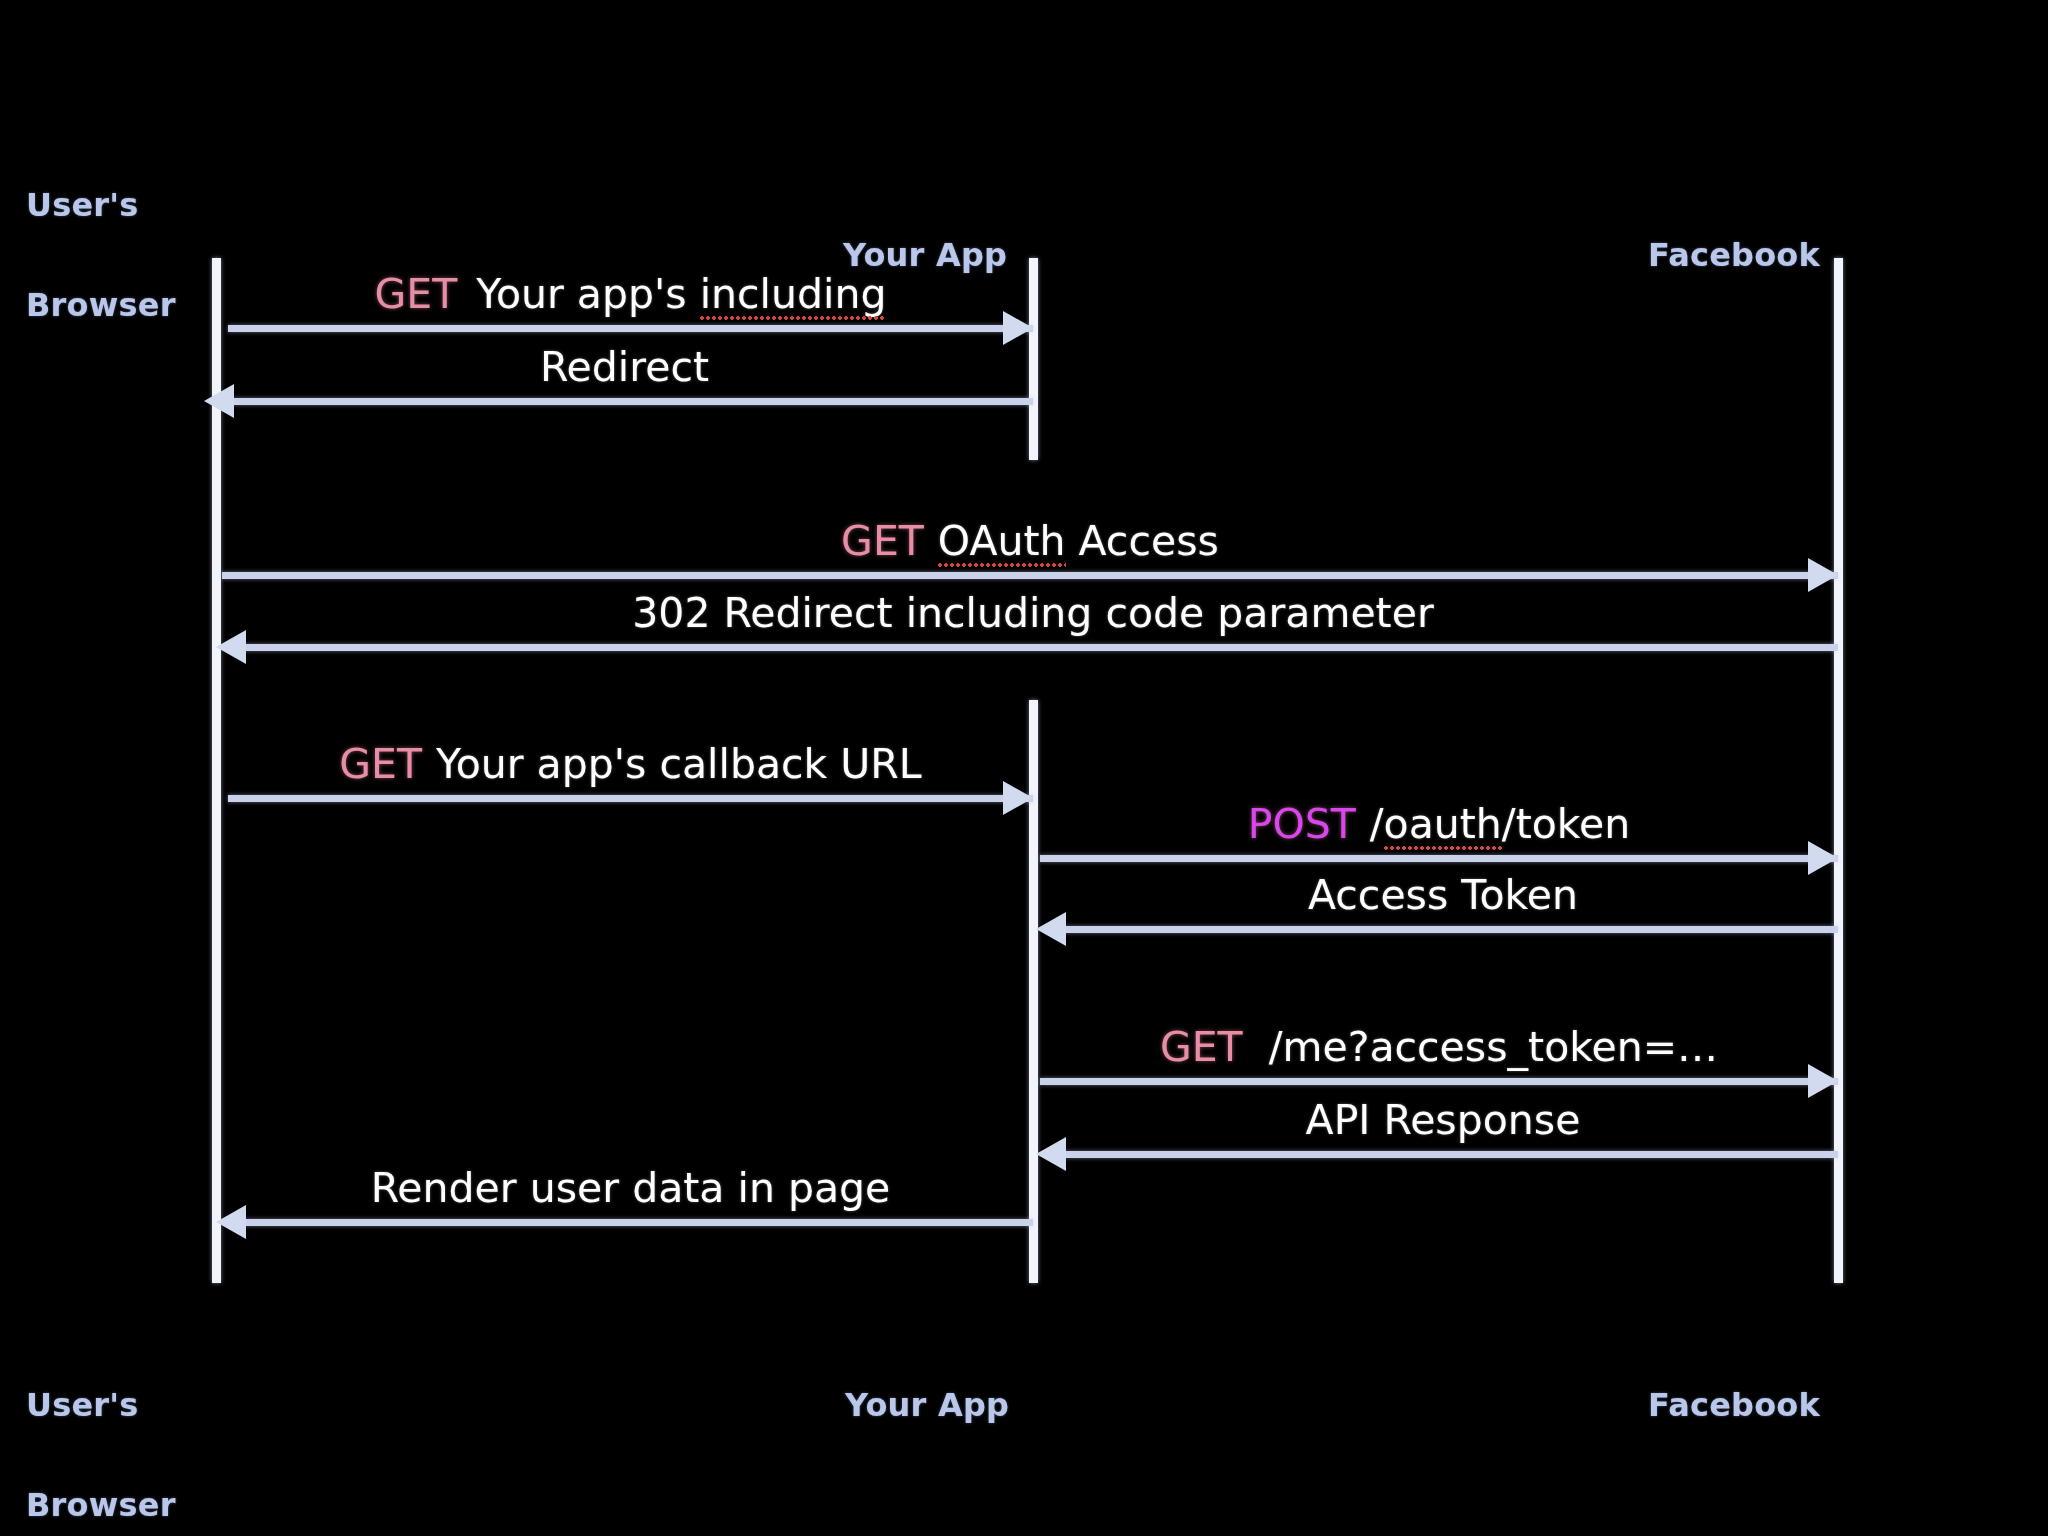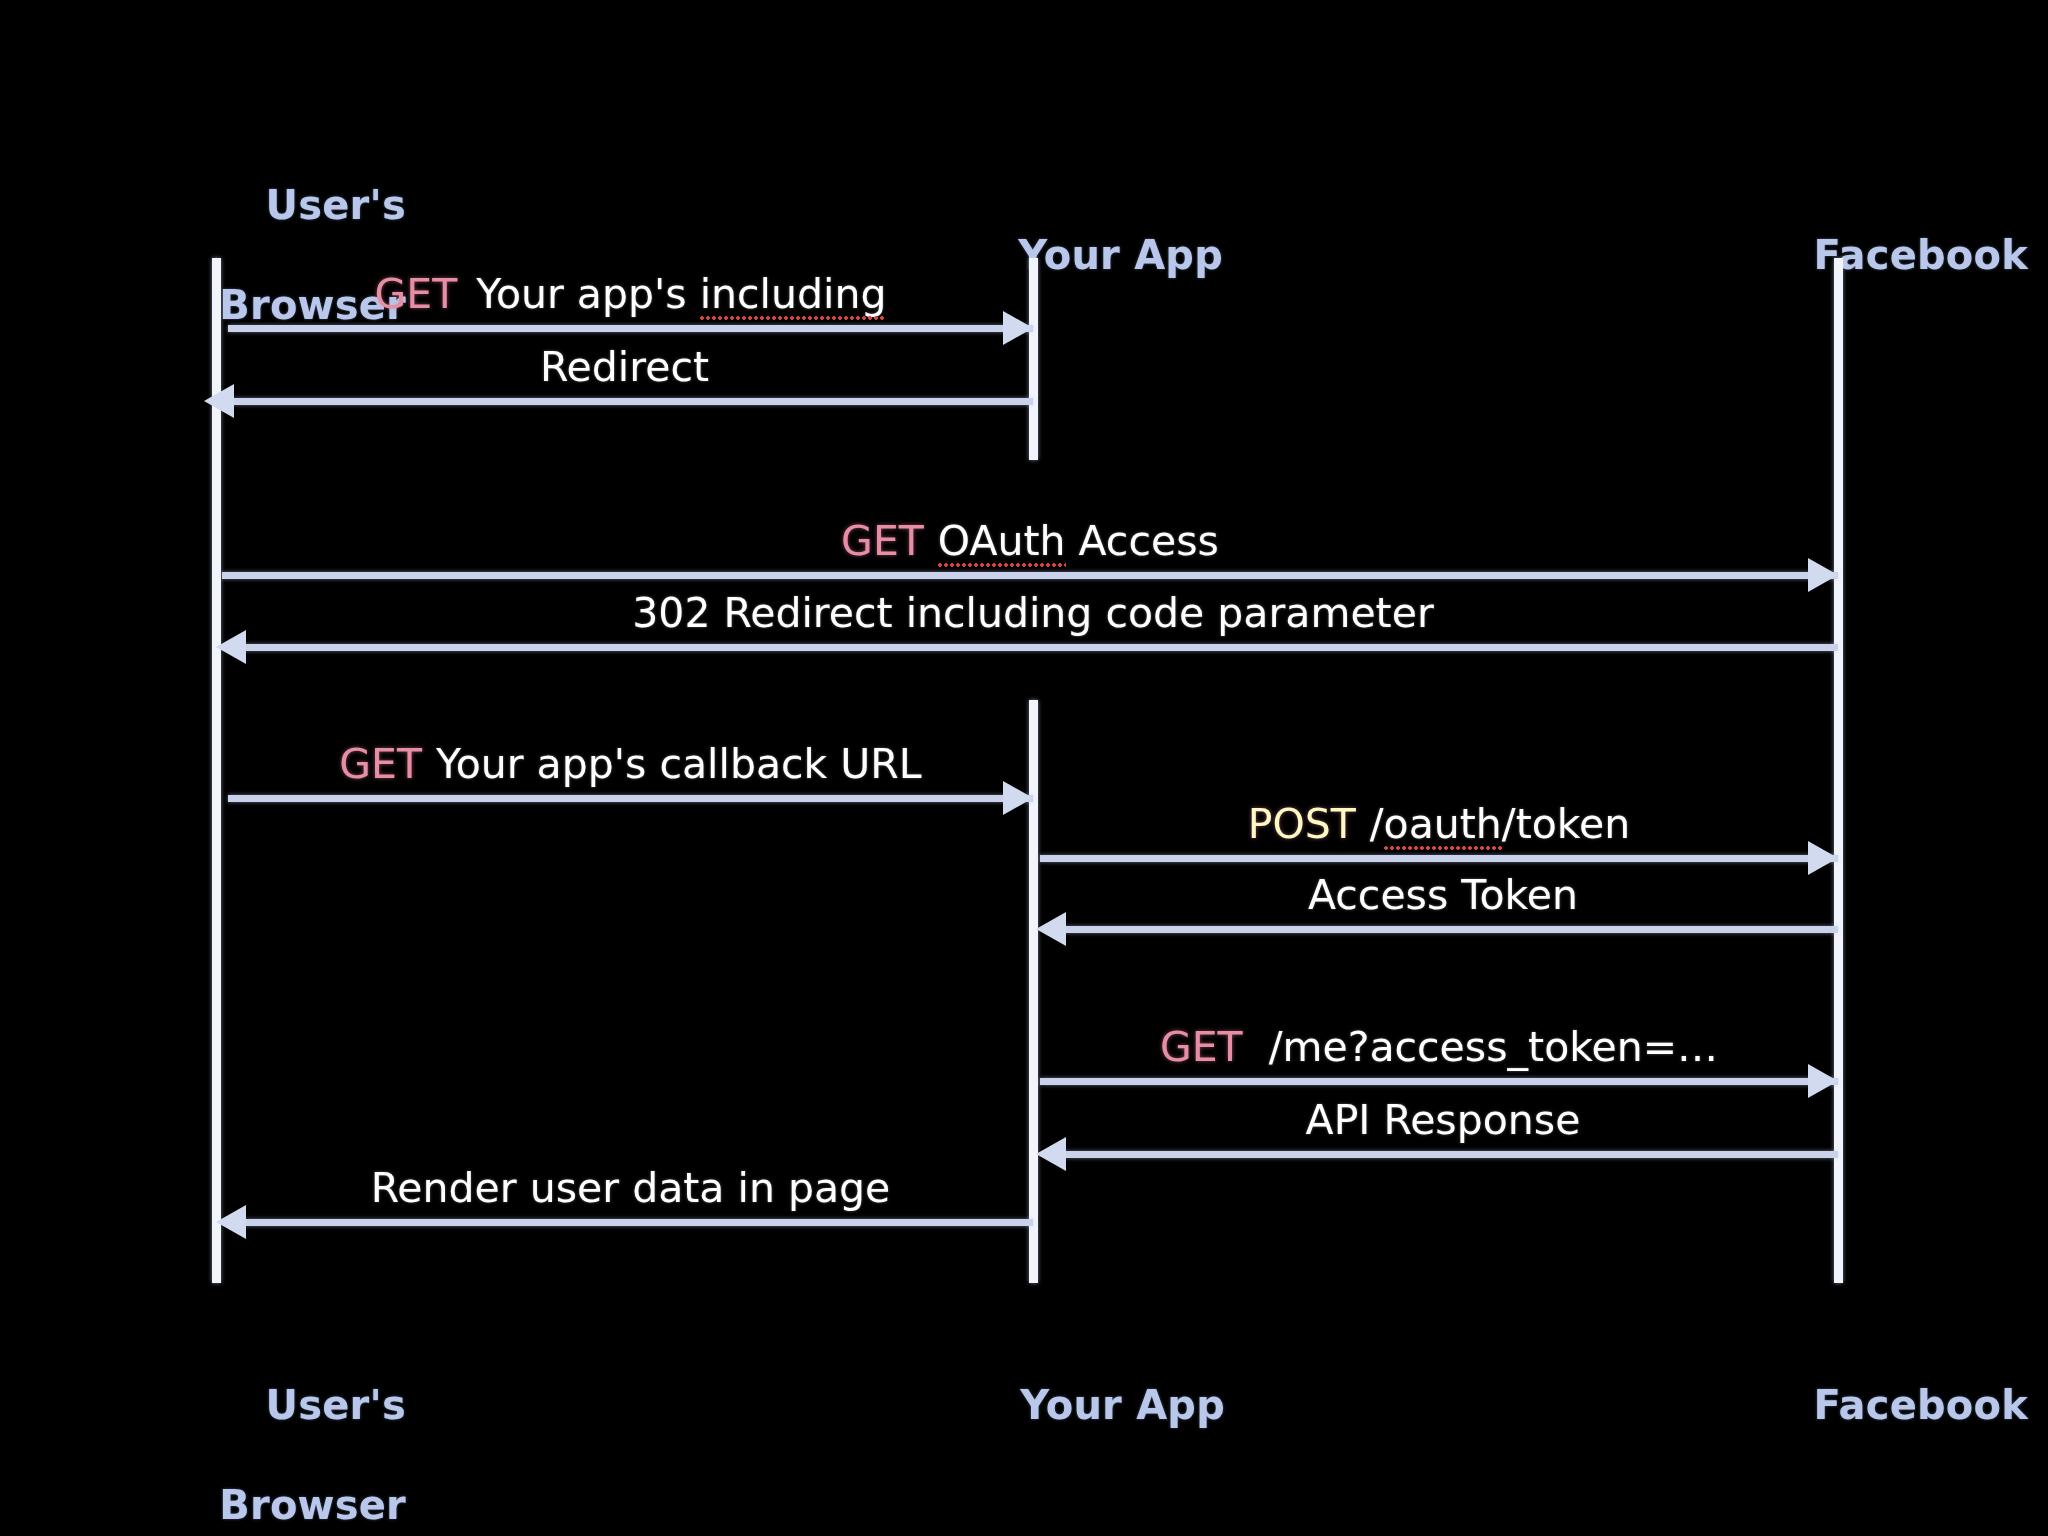--- a/index.html
+++ b/index.html
@@ -19,25 +19,25 @@
     position: absolute;
     left: 0; top: 0;
     width: 2048px;
     height: 1536px;
     background: #000;
   }
 
   
   .participant {
     position: absolute;
-    text-align: right;
+    text-align: left;
     color: #b9c7ea;
     font-family: "DejaVu Sans", sans-serif;
     font-weight: 700;
-    font-size: 40px;
+    font-size: 32px;
     line-height: 50px;
     letter-spacing: 0.2px;
     white-space: pre-line;
     text-shadow: 0 0 3px rgba(150,170,230,0.45);
   }
 
   
   .lifeline {
     position: absolute;
     background: #f2f4fb;
@@ -86,21 +86,21 @@
     text-shadow: 0 0 3px rgba(255,255,255,0.35);
   }
   .msg-label.align-center { text-align: center; }
 
   .verb {
     color: #e78ea5;
     font-weight: 400;
     text-shadow: 0 0 4px rgba(235,140,165,0.5);
   }
   .verb.post {
-    color: #fef9c3;
+    color: #d946ef;
   }
 
   
   .squiggle {
     position: relative;
     display: inline-block;
   }
   .squiggle::after {
     content: "";
     position: absolute;

